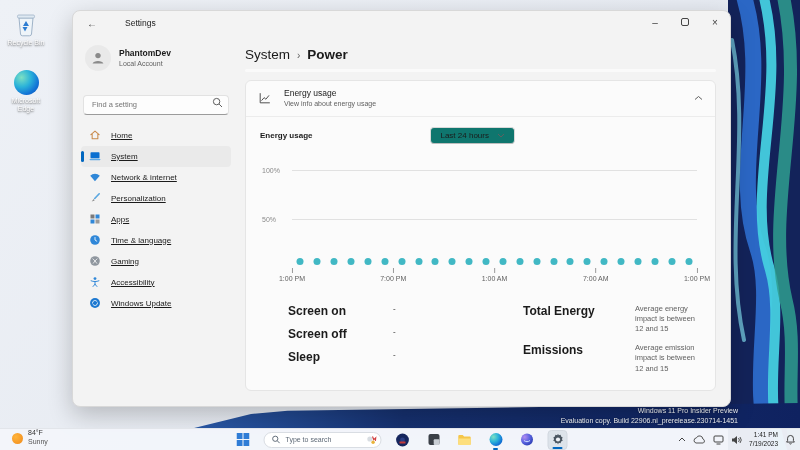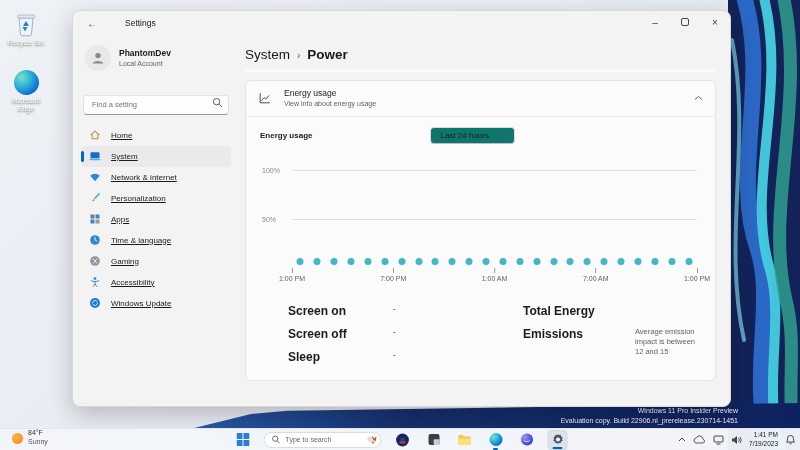--- a/index.html
+++ b/index.html
@@ -371,20 +371,21 @@
                   <span class="sval">-</span>
                 </div>
                 <div class="srow">
                   <span class="slabel">Sleep</span>
                   <span class="sval">-</span>
                 </div>
               </div>
               <div class="colR">
                 <div class="srow">
                   <span class="slabel wide">Total Energy</span>
+                  <span class="sdesc">Average energy impact is between 12 and 15</span>
                 </div>
                 <div class="srow">
                   <span class="slabel wide">Emissions</span>
                   <span class="sdesc">Average emission impact is between 12 and 15</span>
                 </div>
               </div>
             </div>
           </div>
         </div>
 

